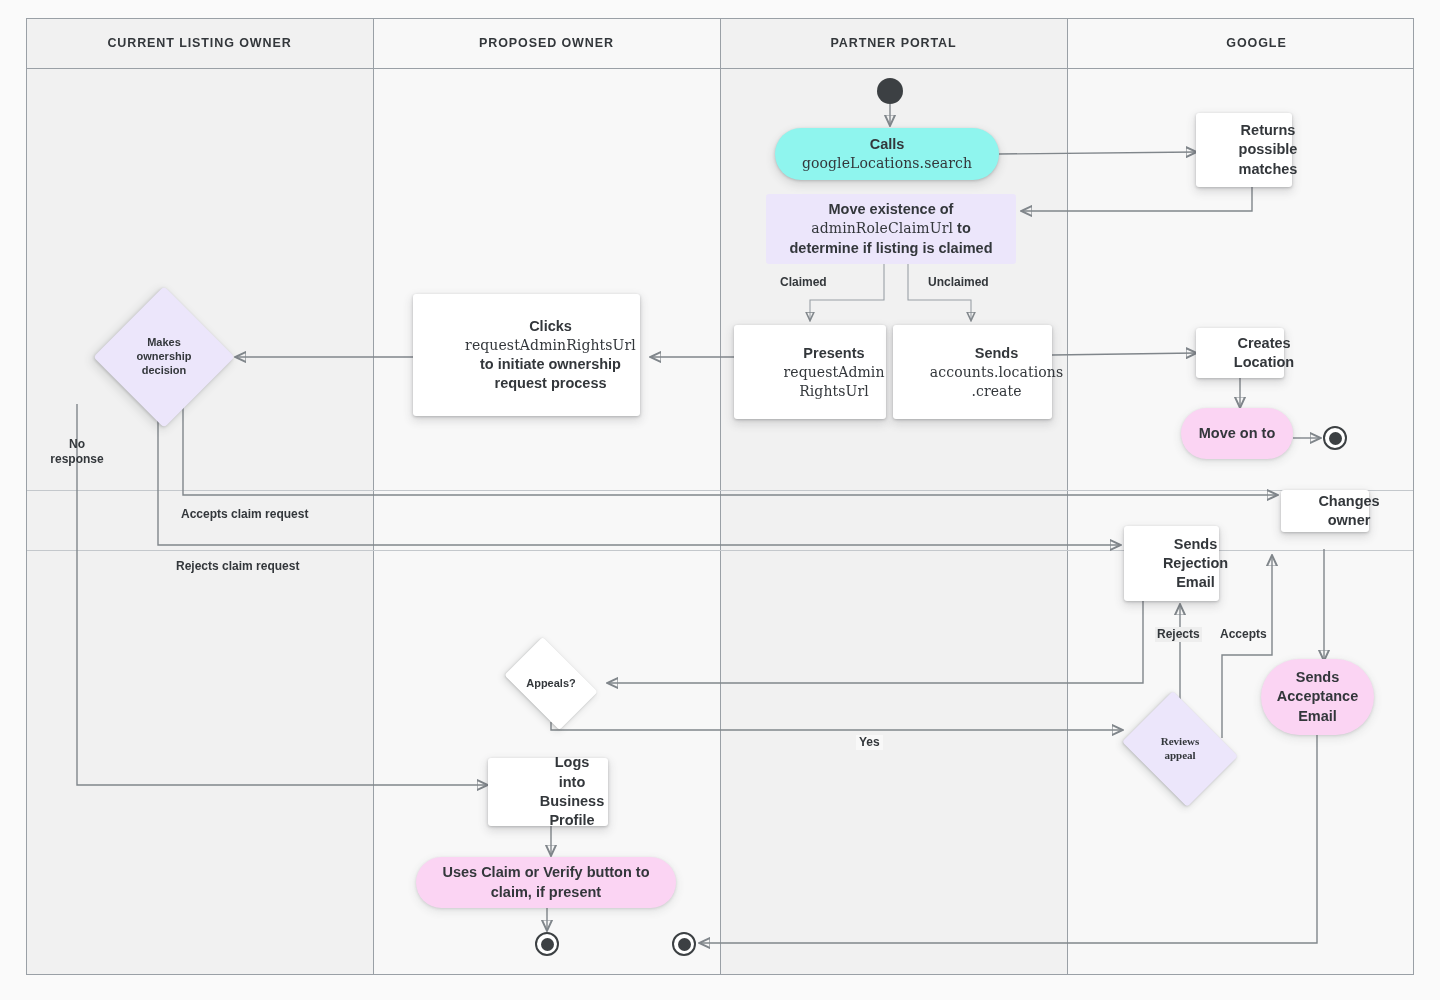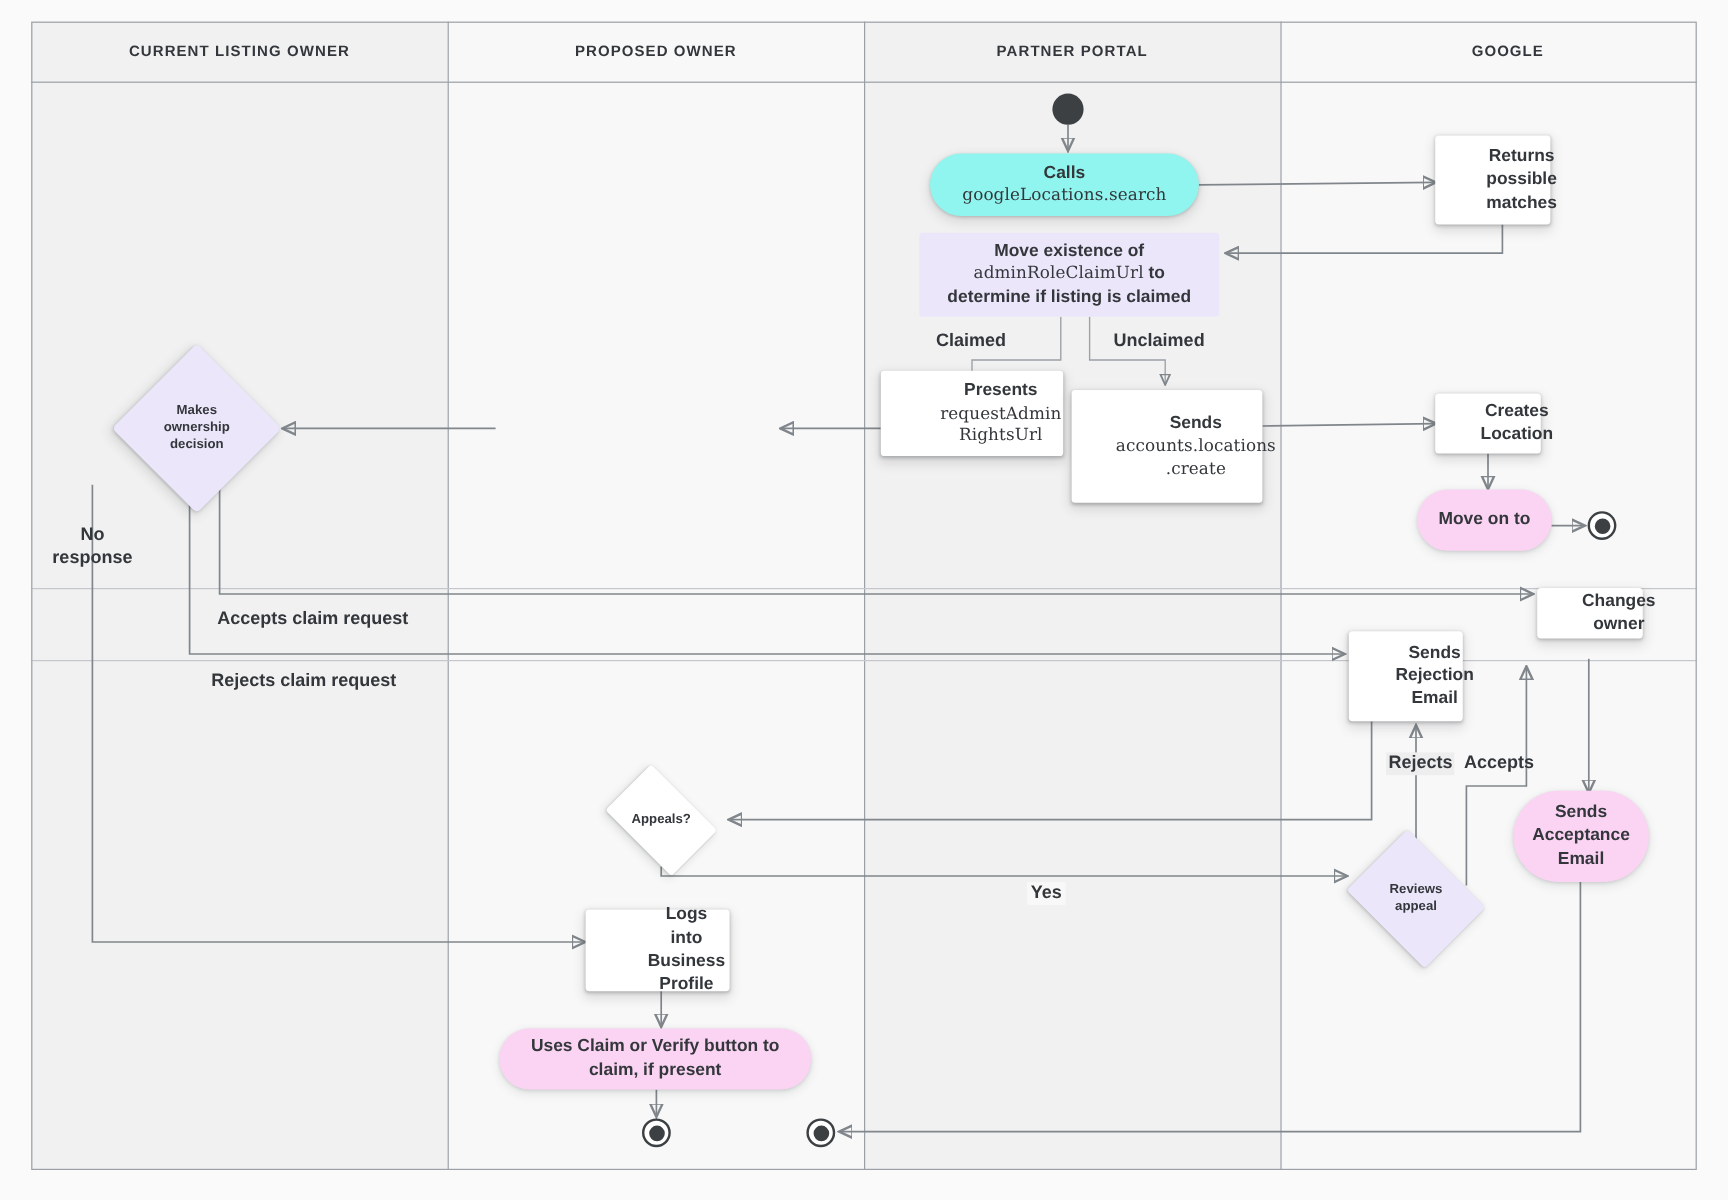--- a/index.html
+++ b/index.html
@@ -73,21 +73,21 @@
   .start-dot{width:26px;height:26px;border-radius:50%;background:#3c4043;}
   .end-dot{
     width:24px;height:24px;border-radius:50%;
     border:2px solid #3c4043;background:#fff;
     display:flex;align-items:center;justify-content:center;box-sizing:border-box;
   }
   .end-dot i{display:block;width:13px;height:13px;border-radius:50%;background:#3c4043;}
 
   
   .elabel{
-    position:absolute;z-index:7;font-size:15px;font-weight:bold;
+    position:absolute;z-index:7;font-size:12px;font-weight:bold;
     color:#33373b;line-height:1.25;white-space:pre;
     background:transparent;
   }
   .elabel.boxed{background:#f1f1f1;padding:0 2px;}
 
   svg.wires{position:absolute;left:0;top:0;width:1440px;height:1000px;z-index:2;pointer-events:none;}
   svg.wires path,svg.wires line{fill:none;stroke:#80868b;stroke-width:1.4px;}
   svg.wires .thin{stroke:#9aa0a6;stroke-width:1.1px;}
 </style>
 </head>
@@ -199,21 +199,21 @@
         <span class="mono">adminRoleClaimUrl</span>
         <span>to</span>
       </div>
       <div>determine if listing is claimed</div>
     </div>
   </div>
 
   <div class="elabel" style="left:780px;top:275px;">Claimed</div>
   <div class="elabel" style="left:928px;top:275px;">Unclaimed</div>
 
-  <div class="node rect" style="left:734px;top:309px;width:152px;height:71px;">
+  <div class="node rect" style="left:734px;top:325px;width:152px;height:94px;">
     <div class="txt">
       <div>Presents</div>
       <div class="mono">requestAdmin</div>
       <div class="mono">RightsUrl</div>
     </div>
   </div>
 
   <div class="node rect" style="left:893px;top:325px;width:159px;height:94px;">
     <div class="txt">
       <div>Sends</div>
@@ -230,20 +230,28 @@
   <div class="node stadium pink" style="left:1181px;top:408px;width:112px;height:51px;align-items:center;">
     <div class="txt">Move on to</div>
   </div>
 
   <div class="marker" style="left:1323px;top:426px;">
     <div class="end-dot">
         <i></i>
       </div>
   </div>
 
+  <div class="node rect" style="left:413px;top:294px;width:227px;height:122px;">
+    <div class="txt">
+      <div>Clicks</div>
+      <div class="mono">requestAdminRightsUrl</div>
+      <div>to initiate ownership</div>
+      <div>request process</div>
+    </div>
+  </div>
 
   <div class="diamond" style="left:114px;top:307px;width:100px;height:100px;">
     <div class="dshape lilac"></div>
     <div class="dlabel" style="white-space:pre-line;">Makes
 ownership
 decision</div>
   </div>
 
   <div class="elabel" style="left:43px;top:437px;white-space:pre-line;text-align:center;width:68px;">No
 response</div>
@@ -269,21 +277,21 @@
 Email</div>
   </div>
 
   <div class="diamond" style="left:497px;top:646px;width:108px;height:75px;">
     <div class="dshape white" style="transform:rotate(45deg) scale(.72);"></div>
     <div class="dlabel">Appeals?</div>
   </div>
 
   <div class="diamond" style="left:1121px;top:703px;width:118px;height:92px;">
     <div class="dshape lilac" style="transform:rotate(45deg) scale(.78);"></div>
-    <div class="dlabel" style="white-space:pre-line;">Reviews
+    <div class="dlabel" style="white-space:pre-line;font-family:Liberation Serif, serif;">Reviews
 appeal</div>
   </div>
 
   <div class="elabel" style="left:856px;top:735px;background:#f8f8f8;padding:0 3px;">Yes</div>
 
   <div class="node rect" style="left:488px;top:758px;width:120px;height:68px;align-items:center;">
     <div class="txt" style="white-space:pre-line;">Logs into
 Business
 Profile</div>
   </div>

